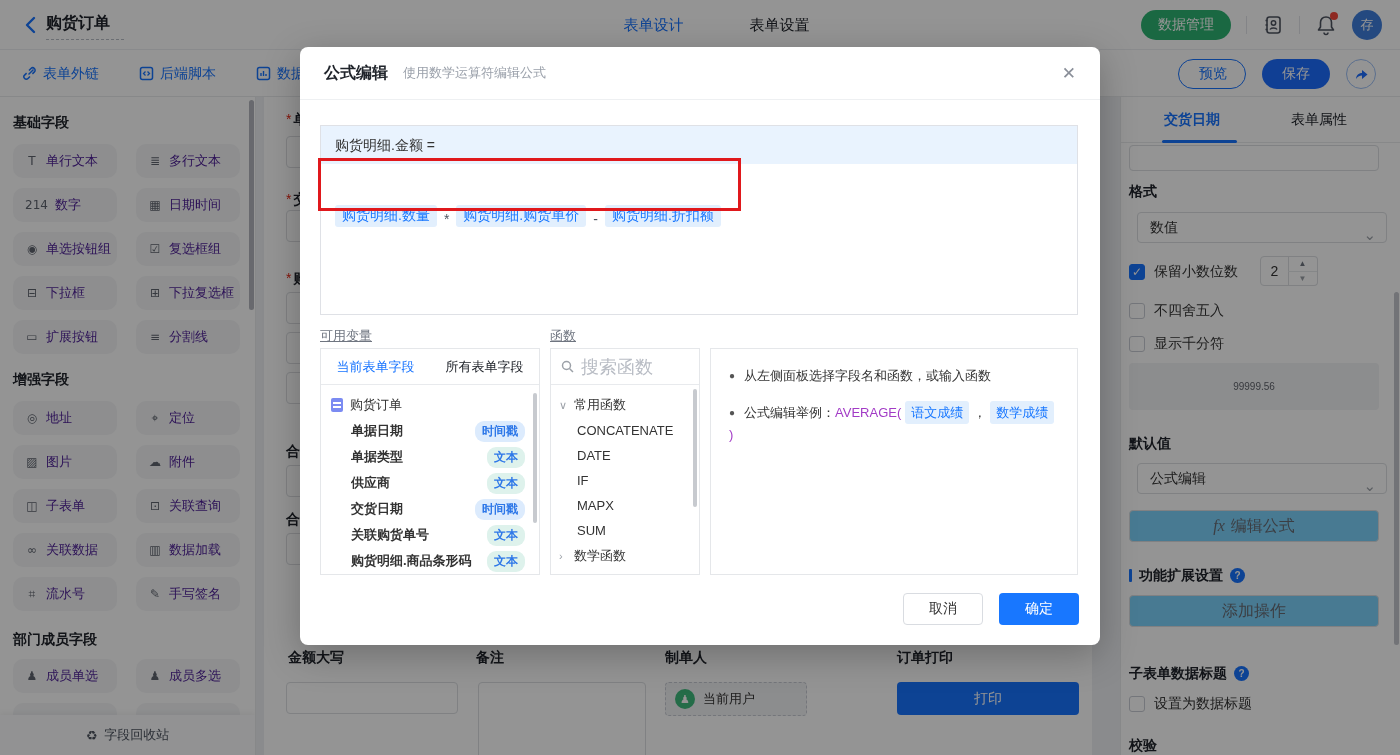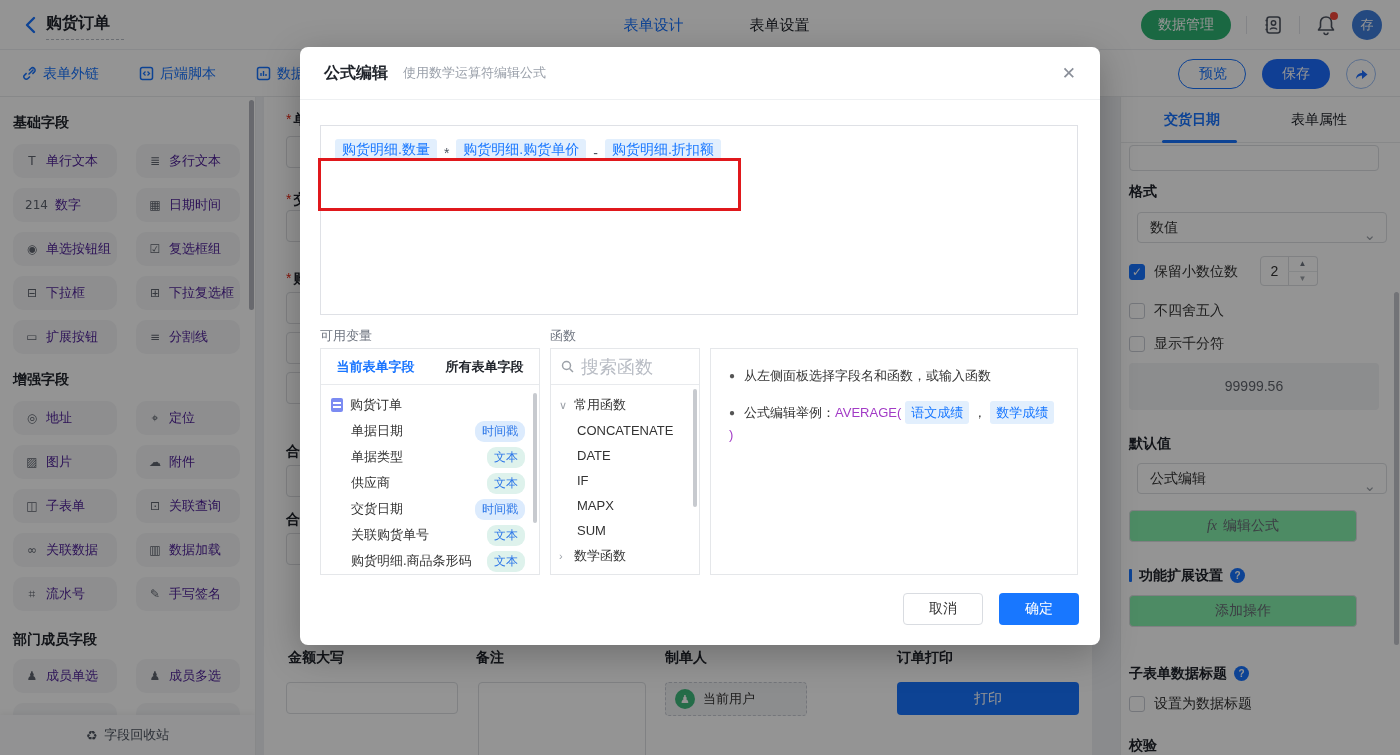--- a/index.html
+++ b/index.html
@@ -63,49 +63,49 @@
   .p-label { position:absolute; left:8px; font-size:14px; font-weight:bold; color:#20242b; }
   .p-select { position:absolute; left:16px; width:250px; height:31px; border:1px solid #dcdee2; border-radius:4px; font-size:14px; color:#333; line-height:29px; padding-left:12px; cursor:pointer; background:#fff; }
   .p-select .chev { position:absolute; right:10px; top:-3px; color:#9ca1a8; font-size:15px; }
   .cbrow { position:absolute; left:8px; display:flex; align-items:center; gap:9px; font-size:14px; color:#333; cursor:pointer; }
   .cb { width:16px; height:16px; border:1px solid #c9ccd4; border-radius:3px; background:#fff; }
   .cb.checked { background:#1874ff; border-color:#1874ff; color:#fff; font-size:12px; line-height:15px; text-align:center; }
   .numbox { position:absolute; left:131px; top:-7px; width:29px; height:30px; border:1px solid #dcdee2; border-radius:4px 0 0 4px; text-align:center; line-height:28px; font-size:14px; color:#333; }
   .stepper { position:absolute; left:159px; top:-7px; width:30px; height:30px; border:1px solid #dcdee2; border-left:none; border-radius:0 4px 4px 0; display:flex; flex-direction:column; }
   .stepper span { flex:1; font-size:8px; color:#9ca1a8; text-align:center; line-height:14px; cursor:pointer; }
   .stepper span:first-child { border-bottom:1px solid #e6e8eb; color:#6f7580; }
-  .p-preview { position:absolute; left:8px; top:266px; width:250px; height:47px; background:#f2f3f5; border-radius:4px; text-align:center; line-height:47px; font-size:14px; color:#60646c; }
-  .p-btn { position:absolute; left:8px; width:228px; height:32px; border:1px solid #dcdee2; border-radius:4px; background:#86efac; font-size:14px; color:#676c75; cursor:pointer; }
+  .p-preview { position:absolute; left:8px; top:266px; width:250px; height:47px; background:#f2f3f5; border-radius:4px; text-align:center; line-height:47px; font-size:10px; color:#60646c; }
+  .p-btn { position:absolute; left:8px; width:250px; height:32px; border:1px solid #dcdee2; border-radius:4px; background:#7dd3fc; font-size:16px; color:#676c75; cursor:pointer; }
   .barmark { display:inline-block; width:3px; height:13px; background:#1874ff; border-radius:1px; margin-right:7px; vertical-align:-2px; }
   .qicon { display:inline-block; width:15px; height:15px; border-radius:50%; background:#1874ff; color:#fff; font-size:10px; line-height:15px; text-align:center; margin-left:7px; vertical-align:1px; }
   .props-thumb { position:absolute; left:1394px; top:292px; width:5px; height:353px; border-radius:3px; background:#c4c7cd; z-index:2; }
 
   
   .overlay { position:absolute; left:0; top:0; width:1400px; height:755px; background:rgba(0,0,0,.42); z-index:10; }
   .modal { position:absolute; left:300px; top:47px; width:800px; height:598px; background:#fff; border-radius:8px; box-shadow:0 10px 36px rgba(0,0,0,.25); z-index:20; }
   .m-head { height:53px; border-bottom:1px solid #eef0f2; display:flex; align-items:center; padding:0 24px; }
   .m-title { font-size:16px; font-weight:bold; color:#20242b; }
   .m-sub { font-size:13px; color:#9aa0aa; margin-left:15px; }
   .m-close { position:absolute; right:24px; top:16px; font-size:17px; color:#8a8f99; cursor:pointer; }
   .m-formula { position:absolute; left:20px; top:78px; width:758px; height:190px; border:1px solid #dfe1e6; }
   .mf-head { height:38px; background:#e9f3fe; line-height:38px; padding-left:14px; font-size:14px; color:#333; }
-  .mf-body { padding:13px 14px; display:flex; align-items:flex-end; flex-wrap:wrap; }
+  .mf-body { padding:13px 14px; display:flex; align-items:flex-end; flex-wrap:wrap;margin-top:28px; }
   .t-chip { background:#e2effd; color:#1877ff; font-size:14px; padding:2px 7px; border-radius:3px; cursor:pointer; }
   .t-op { color:#4e5561; font-size:14px; margin:0 7px; }
   .m-annotation { position:absolute; left:18px; top:111px; width:423px; height:53px; border:3px solid #e0181c; z-index:5; pointer-events:none; }
-  .m-panel-label { position:absolute; top:280px; font-size:13px; color:#6f7580; }
+  .m-panel-label { position:absolute; top:280px; font-size:13px; color:#6f7580;text-decoration:underline; }
   .m-vars { position:absolute; left:20px; top:301px; width:220px; height:227px; border:1px solid #e5e7ea; overflow:hidden; }
-  .mv-tabs { height:36px; border-bottom:1px solid #e8eaed; display:flex;font-weight:bold; }
+  .mv-tabs { height:36px; border-bottom:1px solid #e8eaed; display:flex; }
   .mv-tab { flex:1; text-align:center; line-height:36px; font-size:13px; color:#20242b; cursor:pointer; }
   .mv-tab.active { color:#1874ff; }
   .mv-list { padding-top:7px; }
   .mv-root { height:26px; display:flex; align-items:center; gap:7px; padding-left:10px; font-size:13px; color:#333; cursor:pointer; }
   .docicon { width:12px; height:14px; background:#7b8bf2; border-radius:2px; position:relative; }
   .docicon::before { content:""; position:absolute; left:2px; top:4px; width:8px; height:1.5px; background:#fff; box-shadow:0 4px 0 #fff; }
-  .mv-row { height:26px; display:flex; align-items:center; padding:0 14px 0 30px; font-size:13px; color:#333; cursor:pointer; }
+  .mv-row { height:26px; display:flex; align-items:center; padding:0 14px 0 30px; font-size:13px; color:#333; cursor:pointer;font-weight:bold; }
   .mv-row .vname { flex:1; white-space:nowrap; overflow:hidden; }
   .vbadge { font-size:12px; padding:2px 7px; border-radius:9px; white-space:nowrap; }
   .b-time { background:#dcebfd; color:#2d77e8; }
   .b-text { background:#def2ec; color:#2d77e8; }
   .mini-thumb { position:absolute; right:2px; width:4px; border-radius:2px; background:#c7cacf; }
   .m-fns { position:absolute; left:250px; top:301px; width:150px; height:227px; border:1px solid #e5e7ea; overflow:hidden; }
   .fn-search { height:36px; border-bottom:1px solid #e8eaed; display:flex; align-items:center; gap:7px; padding-left:10px; }
   .fn-search .ph { font-size:18px; color:#b8bcc4; }
   .fn-tree { padding-top:7px; }
   .fn-group { height:26px; display:flex; align-items:center; gap:5px; padding-left:8px; font-size:13px; color:#333; cursor:pointer; }
@@ -387,20 +387,21 @@
   <div class="overlay"></div>
 
   <div class="modal">
     <div class="m-head">
       <span class="m-title">公式编辑</span>
       <span class="m-sub">使用数学运算符编辑公式</span>
       <span class="m-close">✕</span>
     </div>
 
     <div class="m-formula">
+      <div class="mf-head">购货明细.金额 =</div>
       <div class="mf-body">
 
       <span class="t-chip"><span>购货明细.数量</span></span>
           <span class="t-op"><span>*</span></span>
           <span class="t-chip"><span>购货明细.购货单价</span></span>
           <span class="t-op"><span>-</span></span>
           <span class="t-chip"><span>购货明细.折扣额</span></span>
         </div>
     </div>
     <div class="m-annotation"></div>

